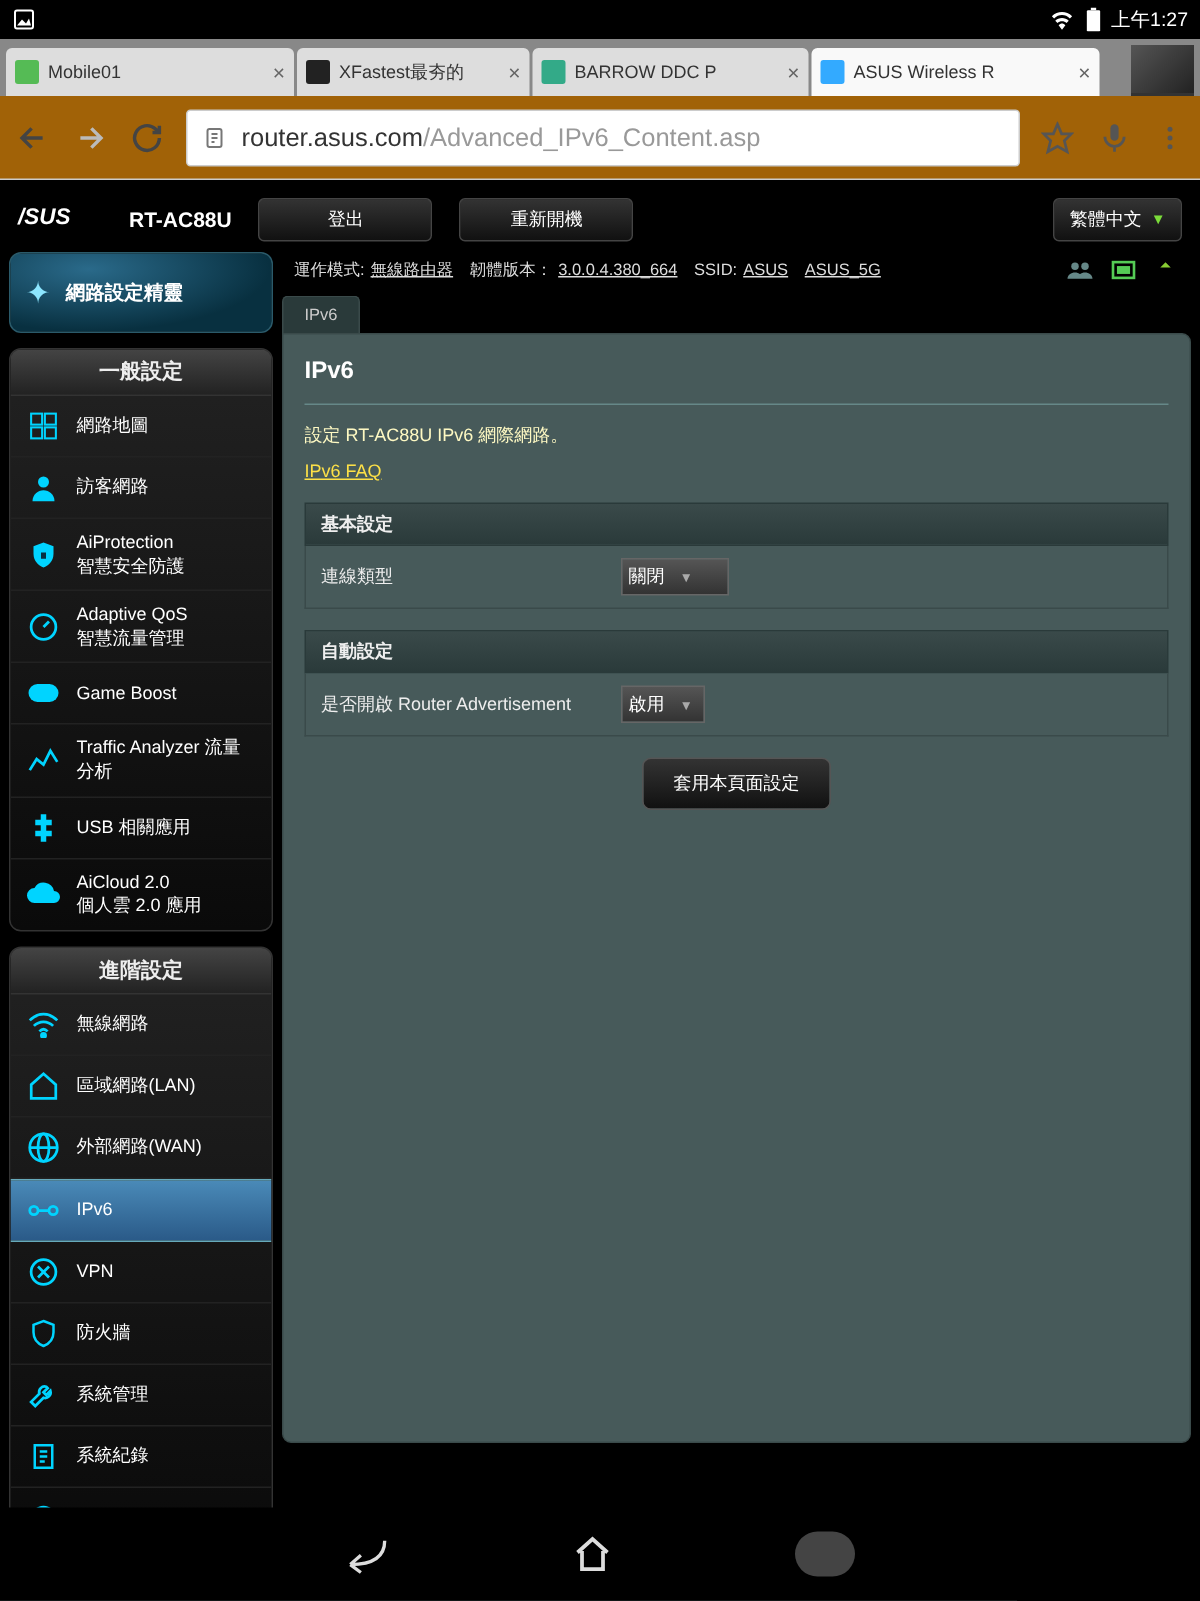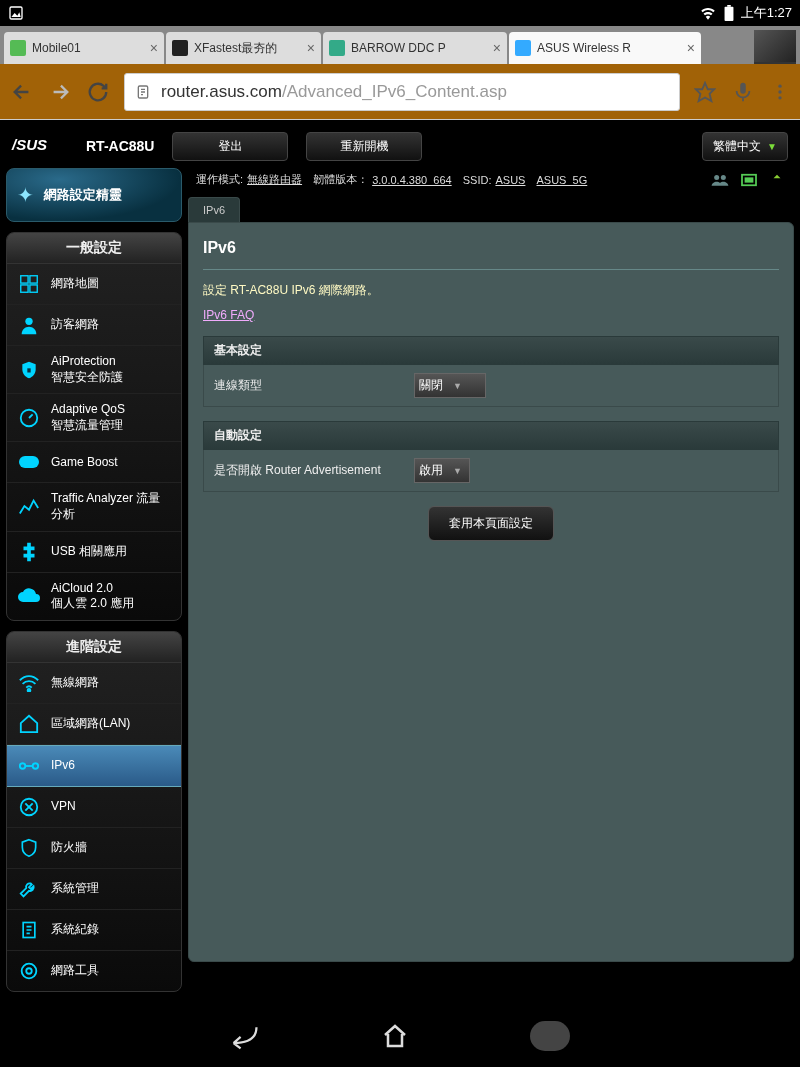--- a/index.html
+++ b/index.html
@@ -60,21 +60,21 @@
 .info-bar .ul { text-decoration: underline; cursor: pointer; }
 .info-icons { margin-left: auto; display: flex; gap: 10px; align-items: center; }
 
 .tab-row { display: flex; margin-top: 6px; }
 .page-tab { background: #2a3a3a; color: #ccc; font-size: 11px; padding: 6px 14px; border: 1px solid #3a4a4a; border-bottom: none; border-radius: 4px 4px 0 0; cursor: pointer; }
 
 .content-box { background: #475a5a; border: 1px solid #3a4a4a; border-radius: 0 6px 6px 6px; padding: 16px 14px; min-height: 740px; }
 .page-title { font-size: 16px; color: #fff; font-weight: bold; margin-bottom: 12px; }
 .hr { border: none; border-top: 1px solid #688; margin: 4px 0 12px 0; }
 .desc { font-size: 12px; color: #fef9c3; margin-bottom: 6px; }
-.faq-link { font-size: 12px; color: #f0abfc; text-decoration: underline; cursor: pointer; display: inline-block; margin-bottom: 14px; }
+.faq-link { font-size: 12px; color: #fde047; text-decoration: underline; cursor: pointer; display: inline-block; margin-bottom: 14px; }
 
 .section-head { background: linear-gradient(to bottom,#3a4a4a,#2a3a3a); padding: 5px 10px; font-size: 12px; font-weight: bold; color: #eee; border: 1px solid #2a3a3a; }
 .form-row { display: flex; align-items: center; padding: 8px 10px; font-size: 12px; color: #eee; border: 1px solid #3a4a4a; border-top: none; background: #475a5a; margin-bottom: 14px; }
 .form-label { width: 200px; }
 .form-select { background: linear-gradient(to bottom,#555,#333); border: 1px solid #666; color: #fff; font-size: 12px; padding: 3px 4px; min-width: 72px; display: flex; align-items: center; gap: 10px; cursor: pointer; }
 .form-select .tri2 { font-size: 9px; color: #aaa; }
 
 .apply-row { text-align: center; margin-top: 8px; }
 .apply-btn { background: linear-gradient(to bottom,#333,#111); border: 1px solid #555; color: #fff; font-size: 12px; padding: 8px 20px; border-radius: 6px; cursor: pointer; display: inline-block; }
 
@@ -107,21 +107,21 @@
       <svg width="12" height="16" viewBox="0 0 12 18" fill="#fff">
           <rect x="1" y="2" width="10" height="16" rx="1"></rect>
           <rect x="4" y="0" width="4" height="2"></rect>
         </svg>
     </span>
     <span>上午1:27</span>
   </div>
 </div>
 
 <div class="tab-bar">
-  <div class="tab" style="width:160px">
+  <div class="tab" style="width:192px">
     <span class="favicon" style="background:#5b5"></span>
     <span class="tabtitle">Mobile01</span>
     <span class="tab-close">×</span>
   </div>
   <div class="tab" style="width:155px">
     <span class="favicon" style="background:#222"></span>
     <span class="tabtitle">XFastest最夯的</span>
     <span class="tab-close">×</span>
   </div>
   <div class="tab" style="width:184px">
@@ -292,20 +292,30 @@
             </span>
             <span class="slabel">無線網路</span>
           </div>
         <div class="side-item">
             <span class="sicon">
               <svg width="22" height="20" viewBox="0 0 24 22" fill="none" stroke="#00d4ff" stroke-width="2">
                 <path d="M3 10l9-8 9 8v10H3z"></path>
               </svg>
             </span>
             <span class="slabel">區域網路(LAN)</span>
+          </div>
+        <div class="side-item">
+            <span class="sicon">
+              <svg width="22" height="22" viewBox="0 0 24 24" fill="none" stroke="#00d4ff" stroke-width="2">
+                <circle cx="12" cy="12" r="10"></circle>
+                <ellipse cx="12" cy="12" rx="4" ry="10"></ellipse>
+                <path d="M2 12h20"></path>
+              </svg>
+            </span>
+            <span class="slabel">外部網路(WAN)</span>
           </div>
         <div class="side-item active">
             <span class="sicon">
               <svg width="22" height="16" viewBox="0 0 24 16" fill="none" stroke="#00d4ff" stroke-width="2">
                 <circle cx="5" cy="8" r="3"></circle>
                 <circle cx="19" cy="8" r="3"></circle>
                 <path d="M8 8h8"></path>
               </svg>
             </span>
             <span class="slabel">IPv6</span>

